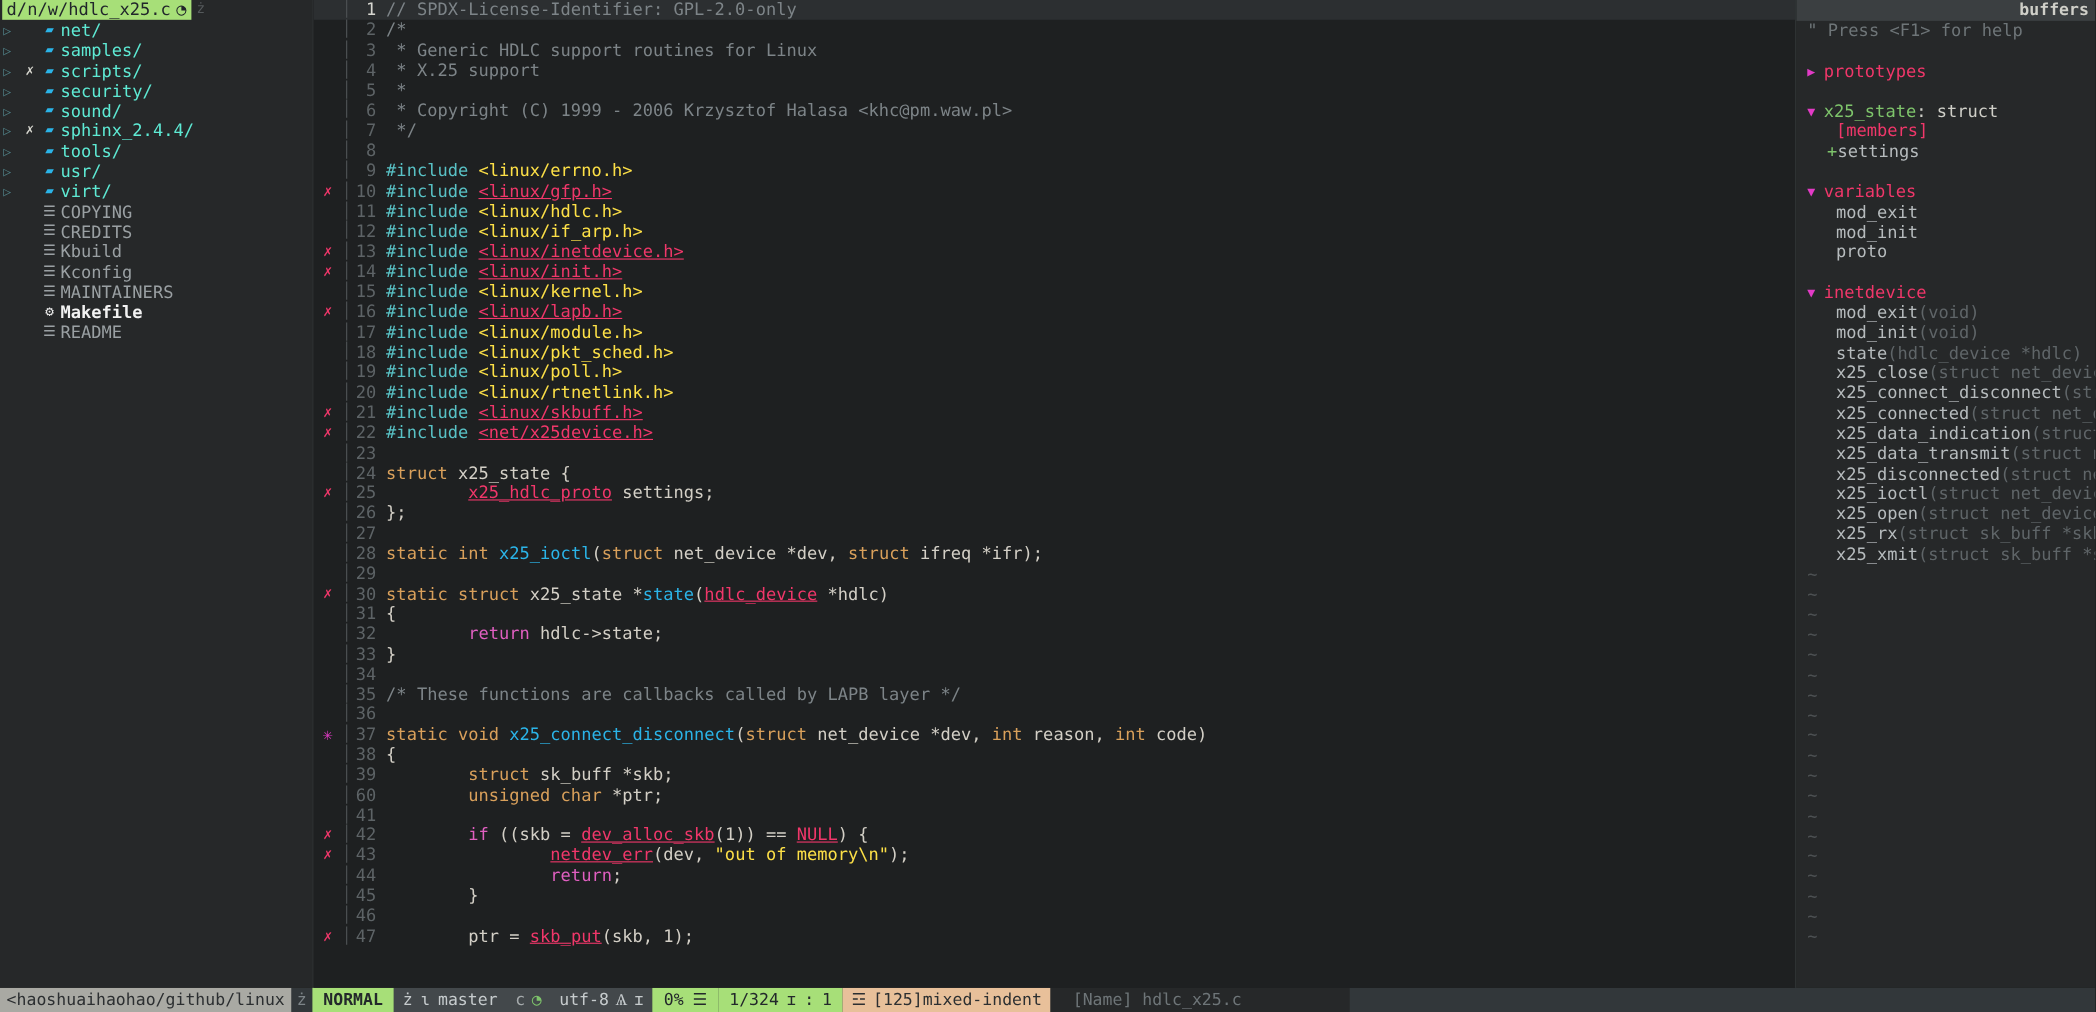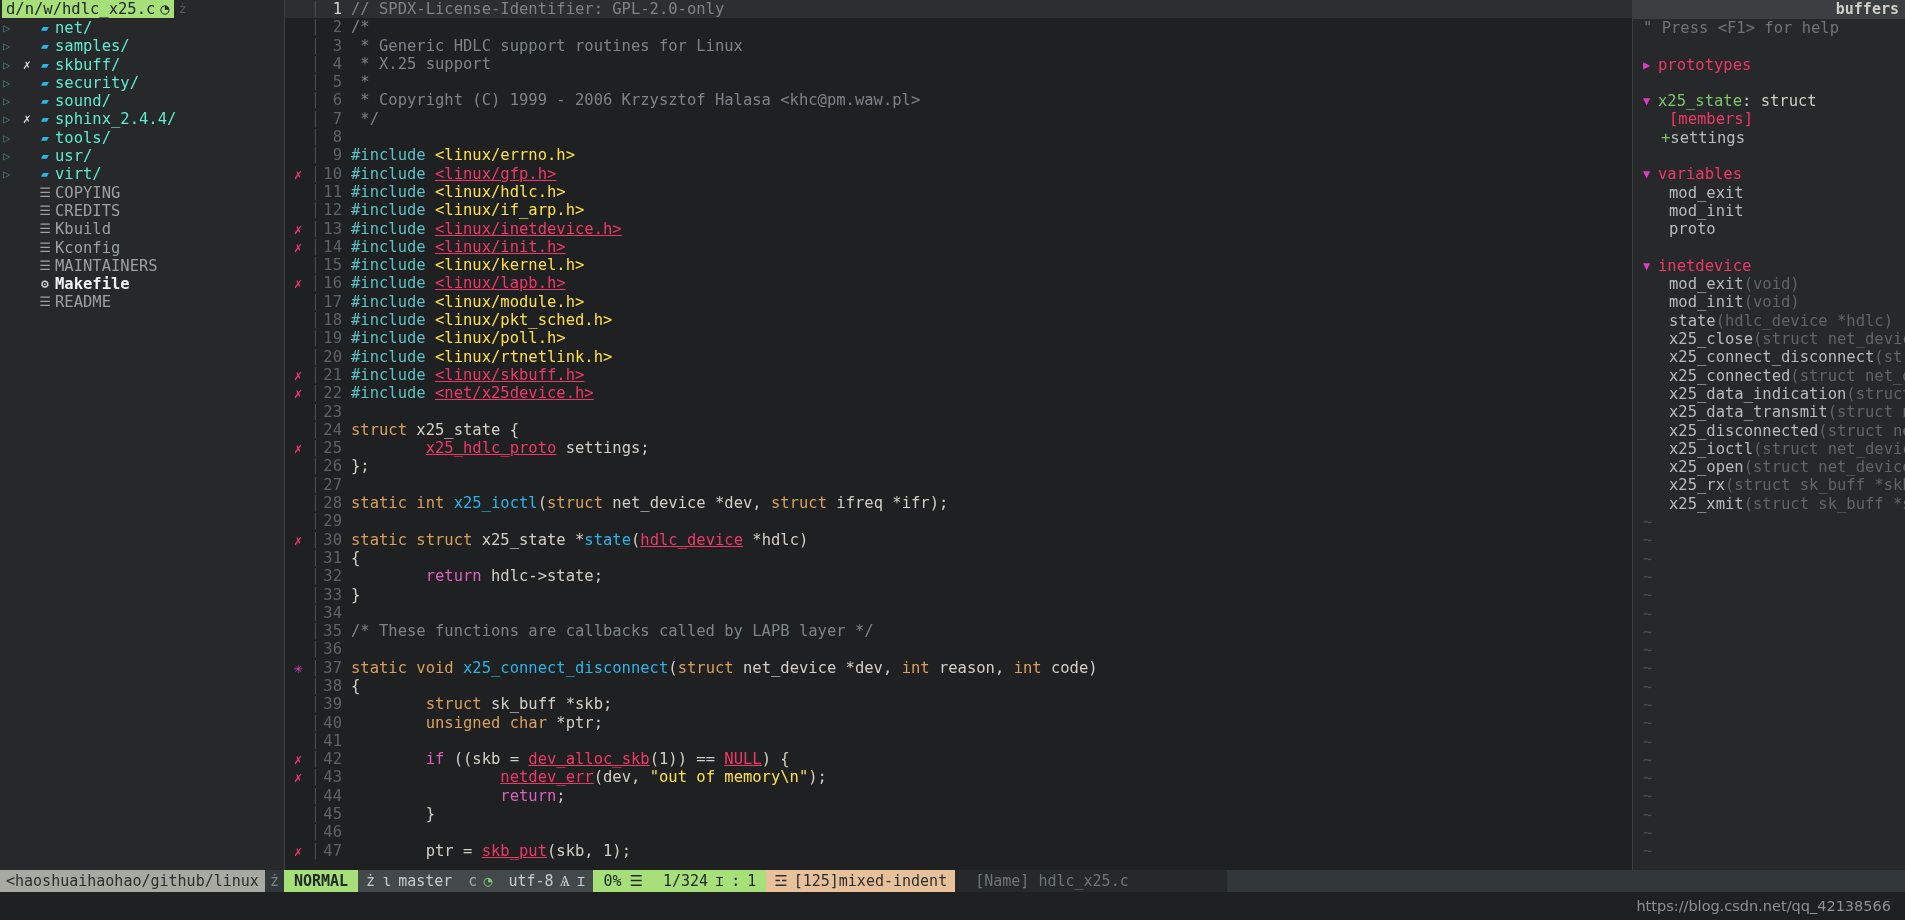--- a/index.html
+++ b/index.html
@@ -173,21 +173,21 @@
           <div class="nt-row">
             <span class="nt-arrow">▷</span>
             <span class="nt-flag"></span>
             <span class="nt-icon folder">▰</span>
             <span class="nt-label dir">samples/</span>
           </div>
           <div class="nt-row">
             <span class="nt-arrow">▷</span>
             <span class="nt-flag">✗</span>
             <span class="nt-icon folder">▰</span>
-            <span class="nt-label dir">skbuff/</span>
+            <span class="nt-label dir">scripts/</span>
           </div>
           <div class="nt-row">
             <span class="nt-arrow">▷</span>
             <span class="nt-flag"></span>
             <span class="nt-icon folder">▰</span>
             <span class="nt-label dir">security/</span>
           </div>
           <div class="nt-row">
             <span class="nt-arrow">▷</span>
             <span class="nt-flag"></span>
@@ -299,21 +299,21 @@
           <div class="code-line"><span class="gutter-sign sign-err">✗</span><span class="fold-col">│</span><span class="lnum">30</span><span class="code-text"><span class="c-type">static struct</span><span class="c-txt"> x25_state *</span><span class="c-fn">state</span><span class="c-txt">(</span><span class="c-err">hdlc_device</span><span class="c-txt"> *hdlc)</span></span></div>
           <div class="code-line"><span class="gutter-sign "></span><span class="fold-col">│</span><span class="lnum">31</span><span class="code-text"><span class="c-txt">{</span></span></div>
           <div class="code-line"><span class="gutter-sign "></span><span class="fold-col">│</span><span class="lnum">32</span><span class="code-text"><span class="c-txt">        </span><span class="c-ret">return</span><span class="c-txt"> hdlc-&gt;state;</span></span></div>
           <div class="code-line"><span class="gutter-sign "></span><span class="fold-col">│</span><span class="lnum">33</span><span class="code-text"><span class="c-txt">}</span></span></div>
           <div class="code-line"><span class="gutter-sign "></span><span class="fold-col">│</span><span class="lnum">34</span><span class="code-text"></span></div>
           <div class="code-line"><span class="gutter-sign "></span><span class="fold-col">│</span><span class="lnum">35</span><span class="code-text"><span class="c-cmt">/* These functions are callbacks called by LAPB layer */</span></span></div>
           <div class="code-line"><span class="gutter-sign "></span><span class="fold-col">│</span><span class="lnum">36</span><span class="code-text"></span></div>
           <div class="code-line"><span class="gutter-sign sign-mark">✳</span><span class="fold-col">│</span><span class="lnum">37</span><span class="code-text"><span class="c-type">static void </span><span class="c-fn">x25_connect_disconnect</span><span class="c-txt">(</span><span class="c-type">struct</span><span class="c-txt"> net_device *dev, </span><span class="c-type">int</span><span class="c-txt"> reason, </span><span class="c-type">int</span><span class="c-txt"> code)</span></span></div>
           <div class="code-line"><span class="gutter-sign "></span><span class="fold-col">│</span><span class="lnum">38</span><span class="code-text"><span class="c-txt">{</span></span></div>
           <div class="code-line"><span class="gutter-sign "></span><span class="fold-col">│</span><span class="lnum">39</span><span class="code-text"><span class="c-txt">        </span><span class="c-type">struct</span><span class="c-txt"> sk_buff *skb;</span></span></div>
-          <div class="code-line"><span class="gutter-sign "></span><span class="fold-col">│</span><span class="lnum">40</span><span class="code-text"><span class="c-txt">        </span><span class="c-type">unsigned char</span><span class="c-txt"> *ptr;</span></span></div>
+          <div class="code-line"><span class="gutter-sign "></span><span class="fold-col">│</span><span class="lnum">60</span><span class="code-text"><span class="c-txt">        </span><span class="c-type">unsigned char</span><span class="c-txt"> *ptr;</span></span></div>
           <div class="code-line"><span class="gutter-sign "></span><span class="fold-col">│</span><span class="lnum">41</span><span class="code-text"></span></div>
           <div class="code-line"><span class="gutter-sign sign-err">✗</span><span class="fold-col">│</span><span class="lnum">42</span><span class="code-text"><span class="c-txt">        </span><span class="c-ret">if</span><span class="c-txt"> ((skb = </span><span class="c-err">dev_alloc_skb</span><span class="c-txt">(1)) == </span><span class="c-err">NULL</span><span class="c-txt">) {</span></span></div>
           <div class="code-line"><span class="gutter-sign sign-err">✗</span><span class="fold-col">│</span><span class="lnum">43</span><span class="code-text"><span class="c-txt">                </span><span class="c-err">netdev_err</span><span class="c-txt">(dev, </span><span class="c-str">"out of memory\n"</span><span class="c-txt">);</span></span></div>
           <div class="code-line"><span class="gutter-sign "></span><span class="fold-col">│</span><span class="lnum">44</span><span class="code-text"><span class="c-txt">                </span><span class="c-ret">return</span><span class="c-txt">;</span></span></div>
           <div class="code-line"><span class="gutter-sign "></span><span class="fold-col">│</span><span class="lnum">45</span><span class="code-text"><span class="c-txt">        }</span></span></div>
           <div class="code-line"><span class="gutter-sign "></span><span class="fold-col">│</span><span class="lnum">46</span><span class="code-text"></span></div>
           <div class="code-line"><span class="gutter-sign sign-err">✗</span><span class="fold-col">│</span><span class="lnum">47</span><span class="code-text"><span class="c-txt">        ptr = </span><span class="c-err">skb_put</span><span class="c-txt">(skb, 1);</span></span></div>
         </div>
       <div id="code-tildes"></div>
     </div>
@@ -467,16 +467,13 @@
       <span>:</span>
       <span>1</span>
     </span>
     <span class="sl-warn">
       <span>☲</span>
       <span>[125]mixed-indent</span>
     </span>
     <span class="sl-tagbarname">[Name] hdlc_x25.c</span>
   </div>
 
-  <div class="bottombar">
-    <span>https://blog.csdn.net/qq_42138566</span>
-  </div>
 </div>
 
 </body></html>

